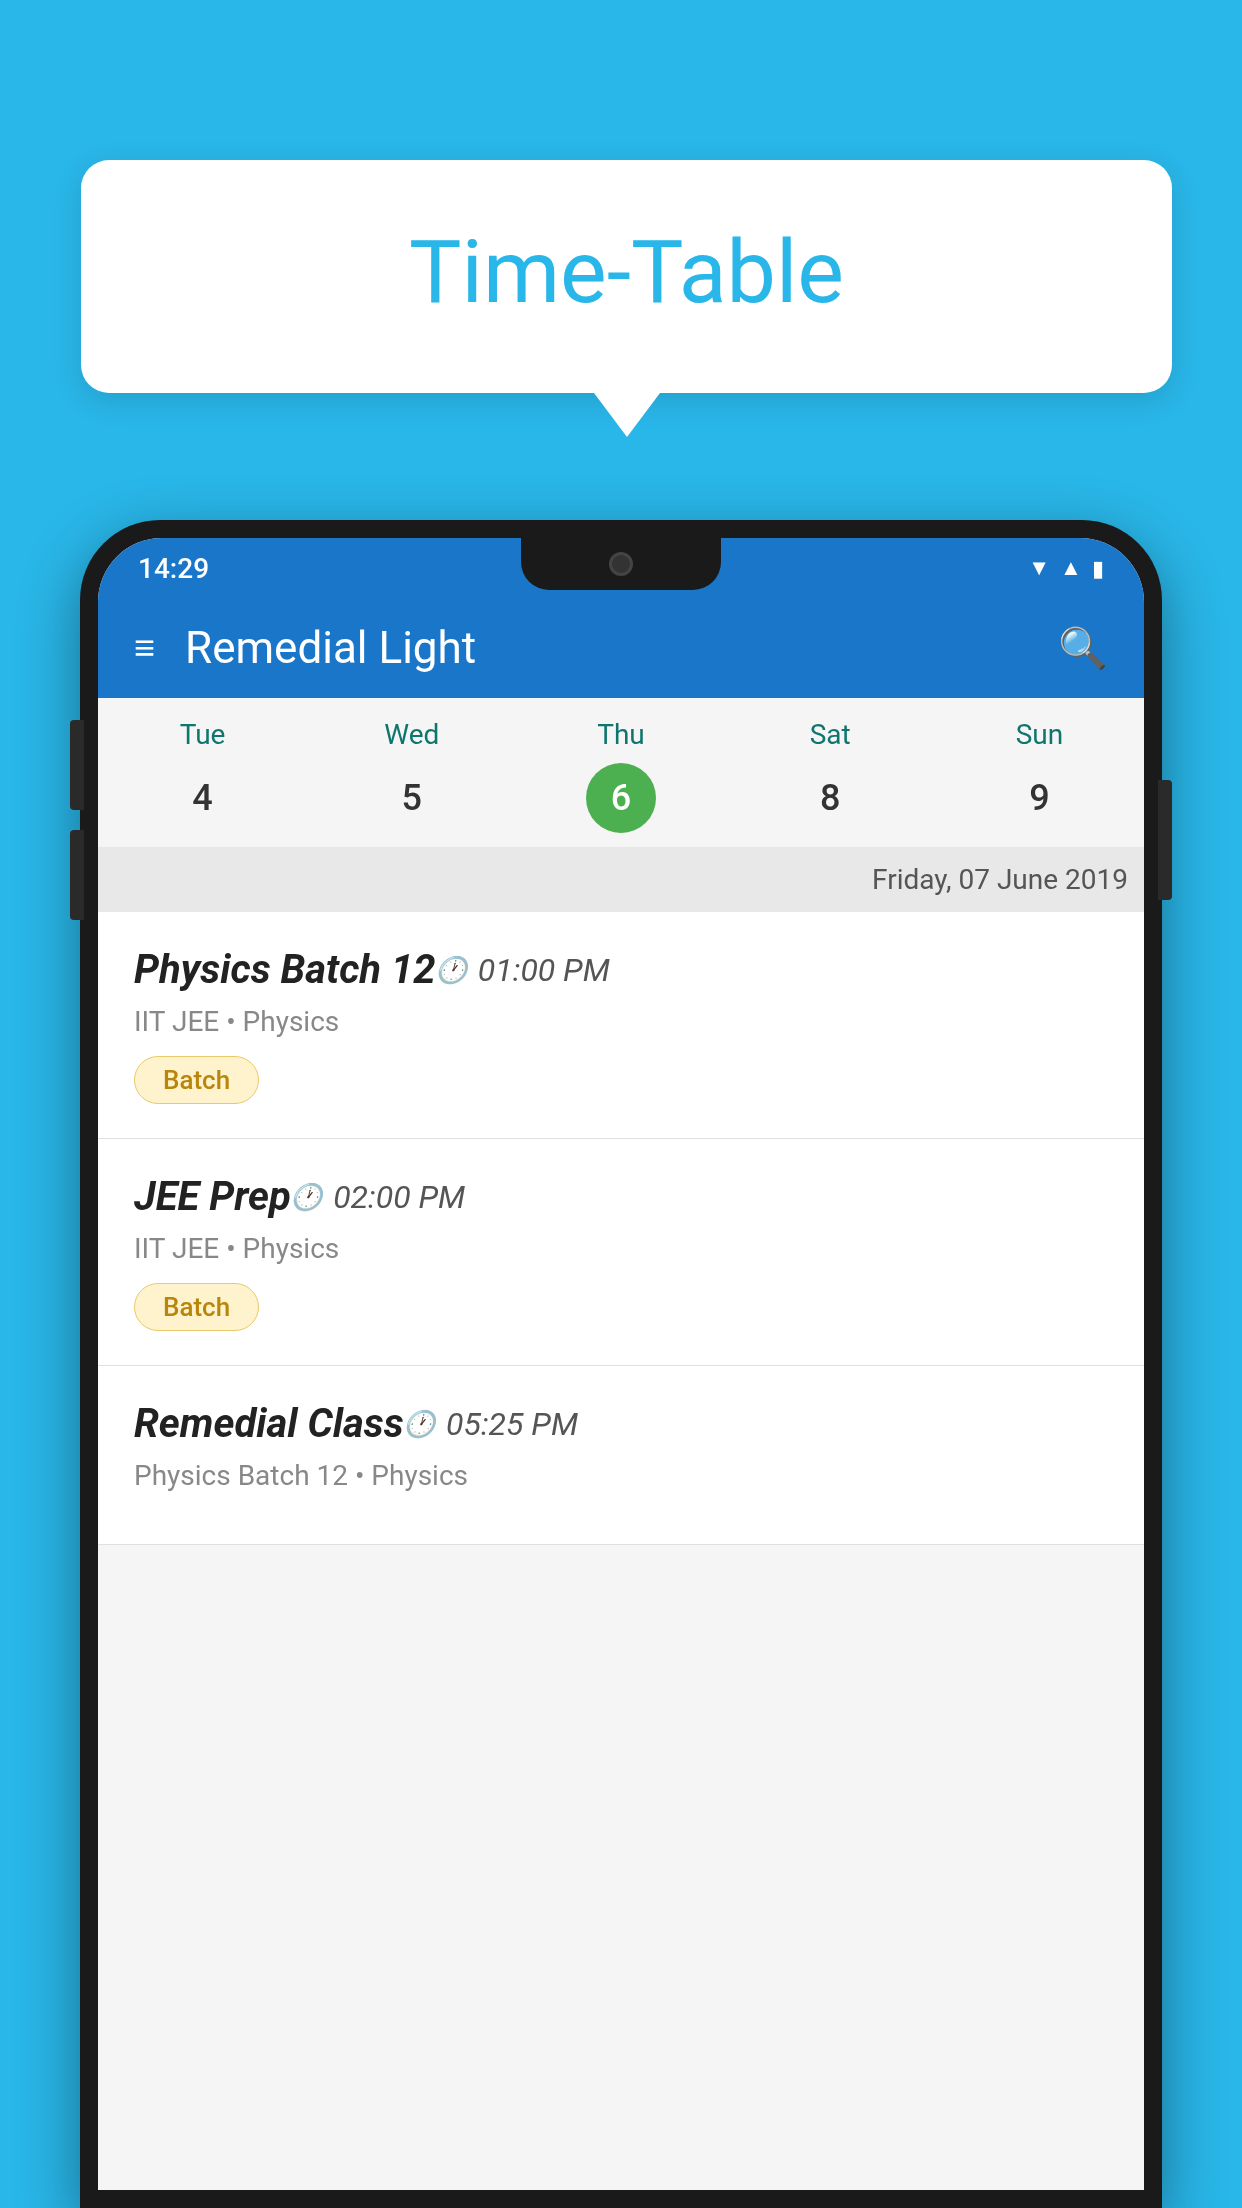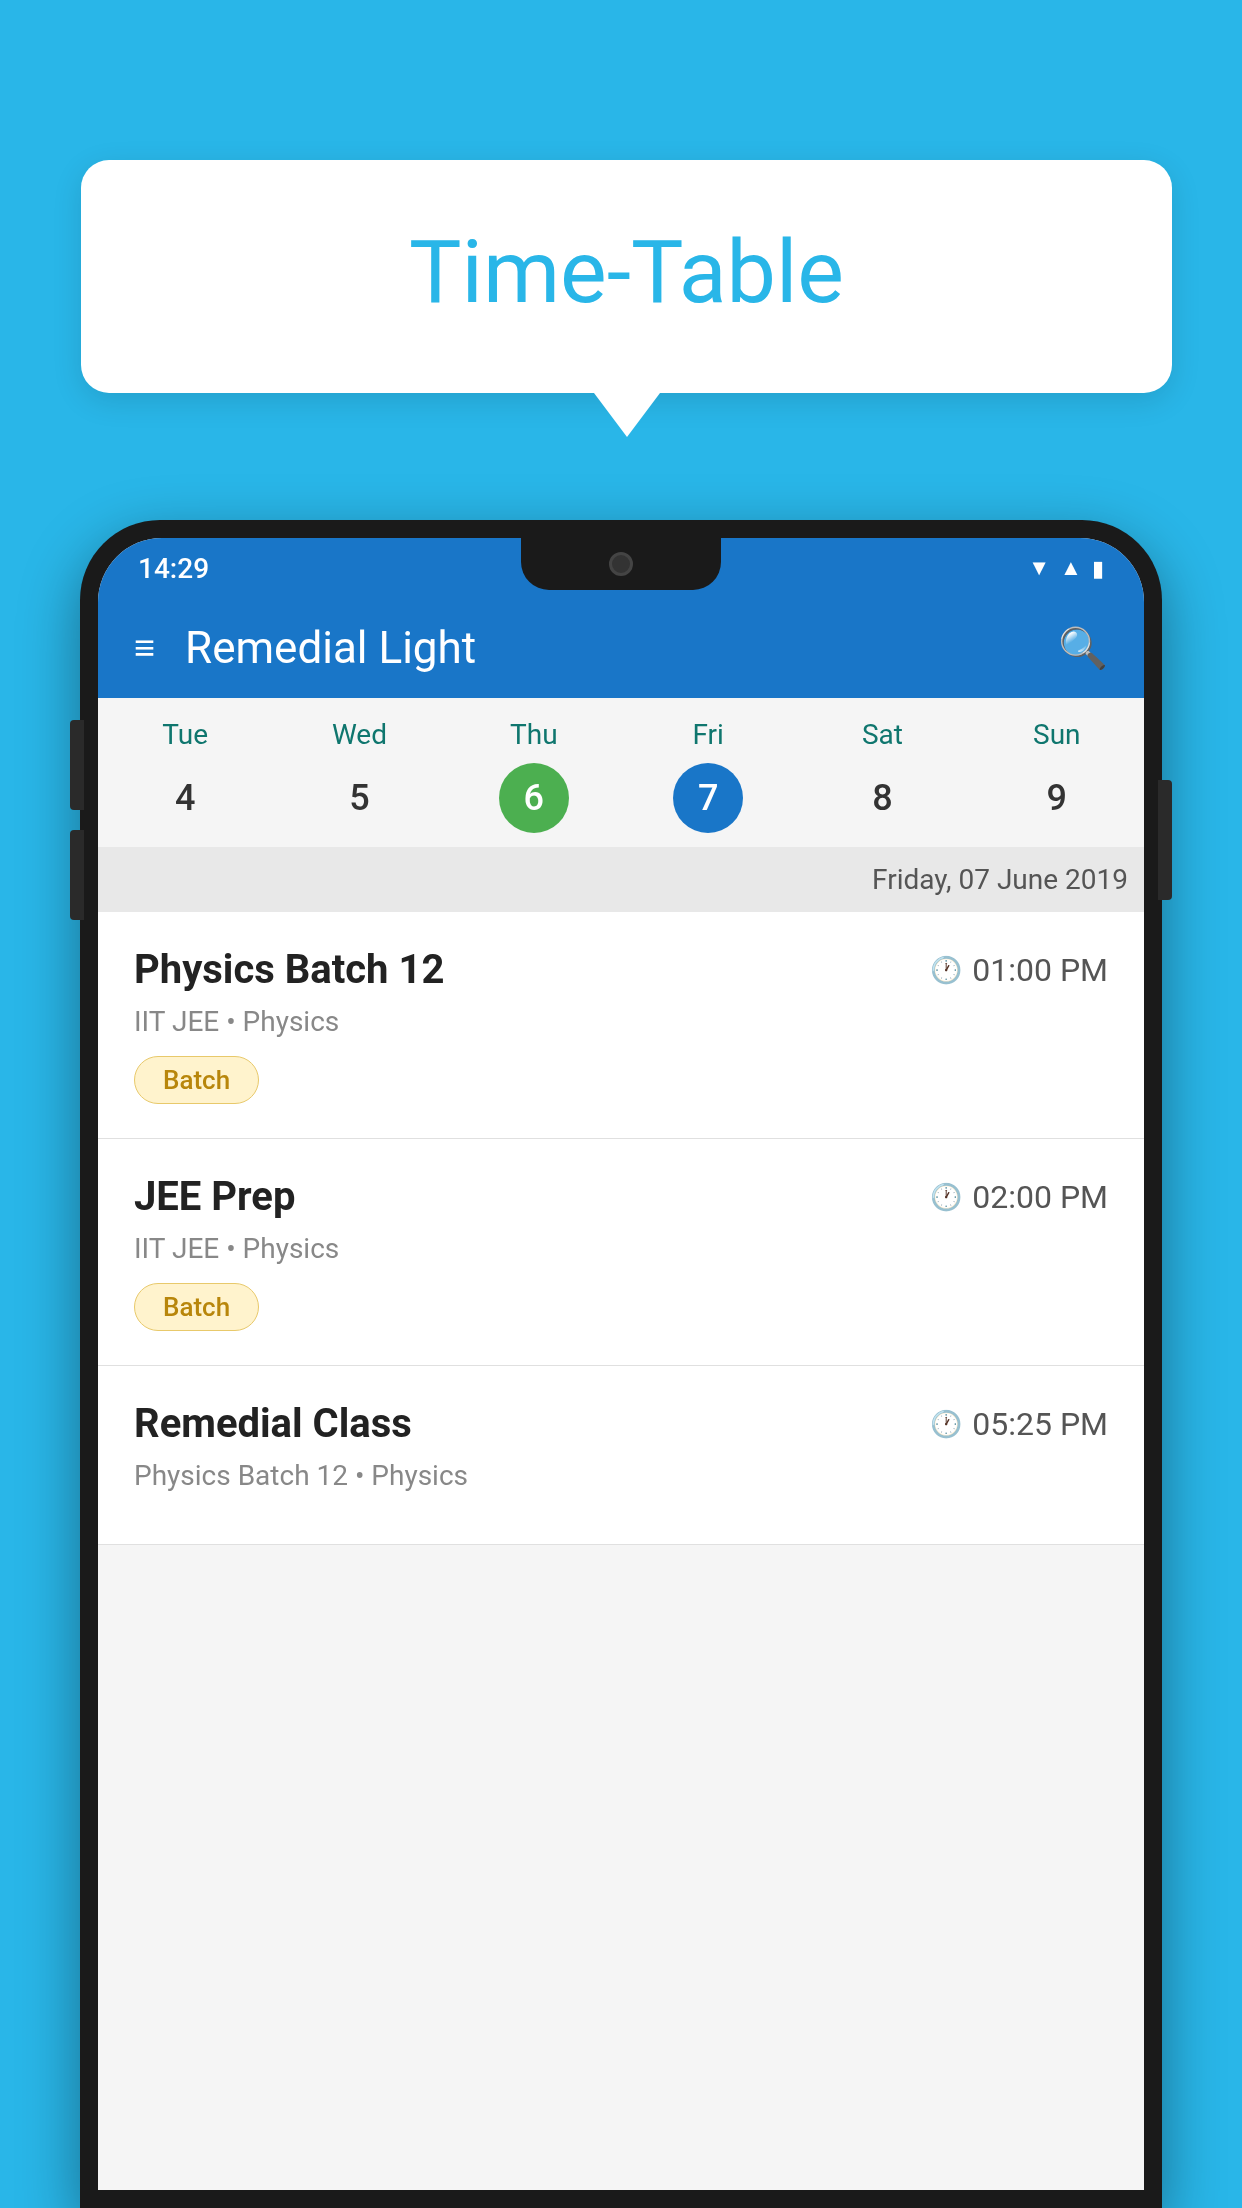--- a/index.html
+++ b/index.html
@@ -217,22 +217,22 @@
 
     .schedule-item {
       background: white;
       padding: 34px 36px;
       border-bottom: 1px solid #e0e0e0;
     }
 
     .schedule-item-header {
       display: flex;
       align-items: center;
-      justify-content: space-between;
       margin-bottom: 12px;
+      font-style: italic;
     }
 
     .schedule-title {
       font-size: 40px;
       font-weight: 700;
       color: #222;
     }
 
     .schedule-time {
       display: flex;
@@ -338,24 +338,20 @@
             <div class="day-name">Tue</div>
             <div class="day-num">4</div>
           </div>
           <div class="day-col">
             <div class="day-name">Wed</div>
             <div class="day-num">5</div>
           </div>
           <div class="day-col">
             <div class="day-name">Thu</div>
             <div class="day-num today">6</div>
-          </div>
-          <div class="day-col">
-            <div class="day-name">Fri</div>
-            <div class="day-num selected">7</div>
           </div>
           <div class="day-col">
             <div class="day-name">Sat</div>
             <div class="day-num">8</div>
           </div>
           <div class="day-col">
             <div class="day-name">Sun</div>
             <div class="day-num">9</div>
           </div>
         </div>

